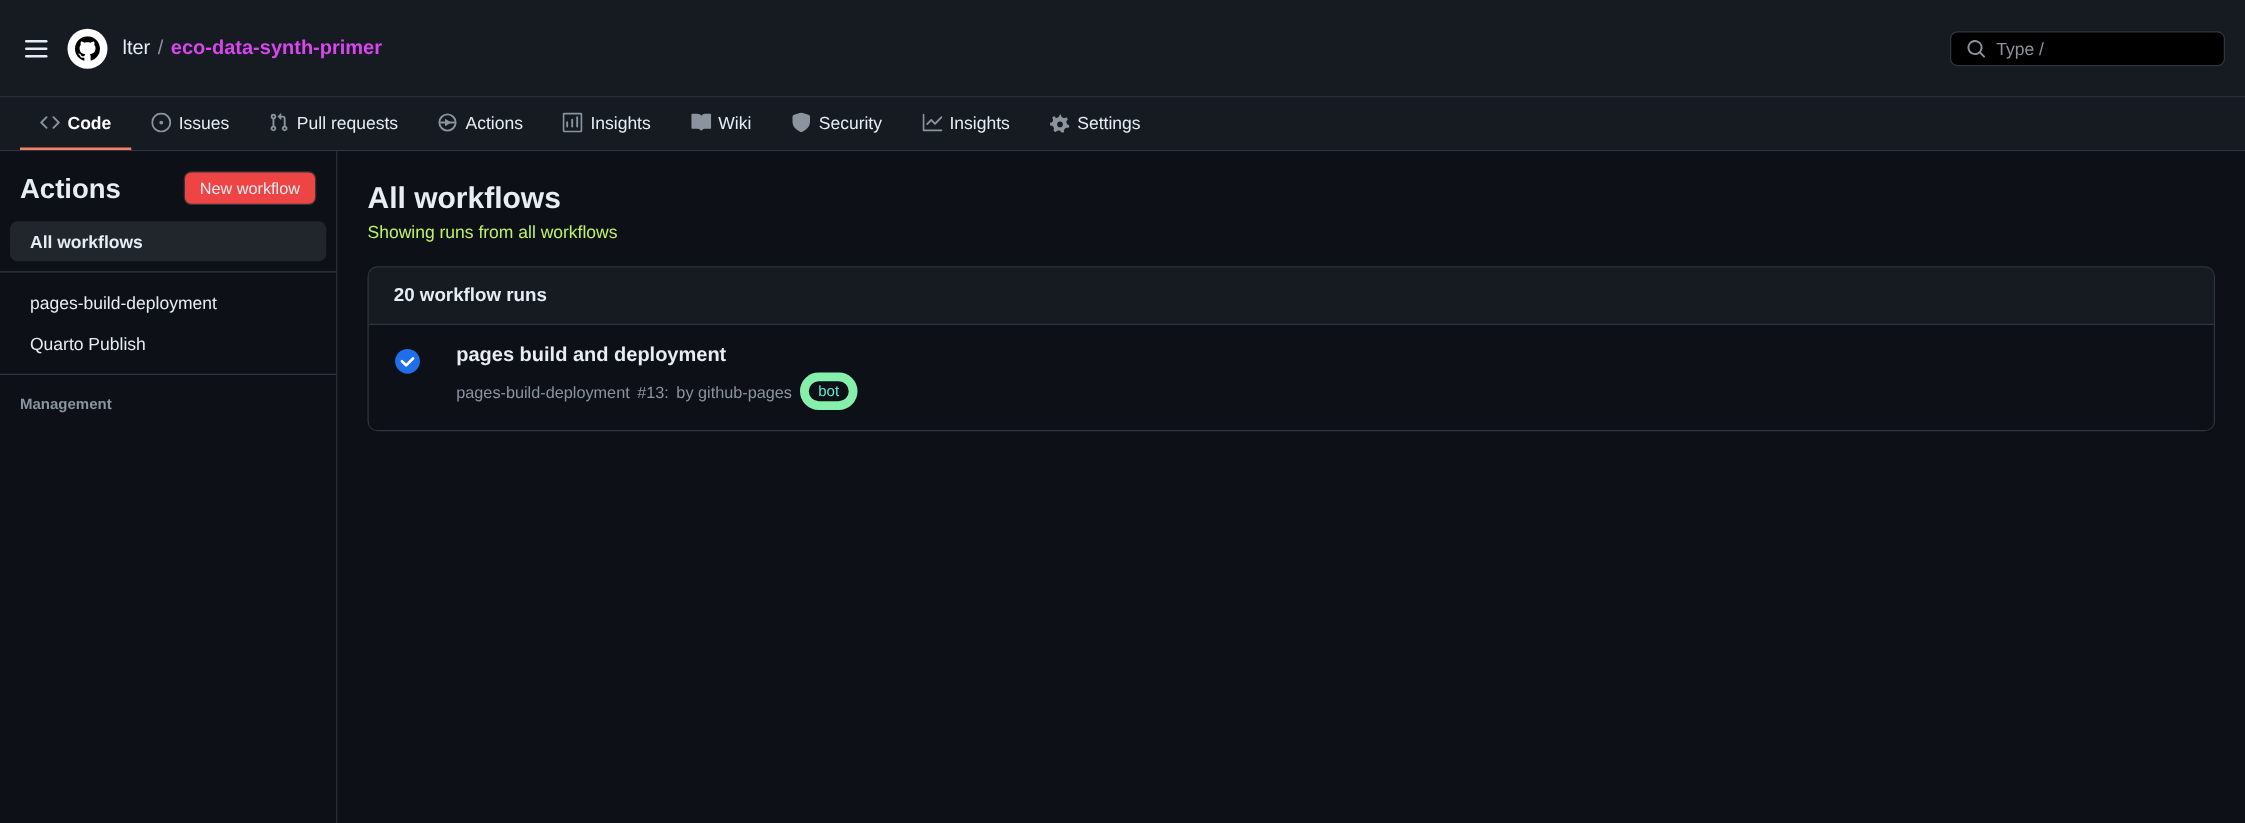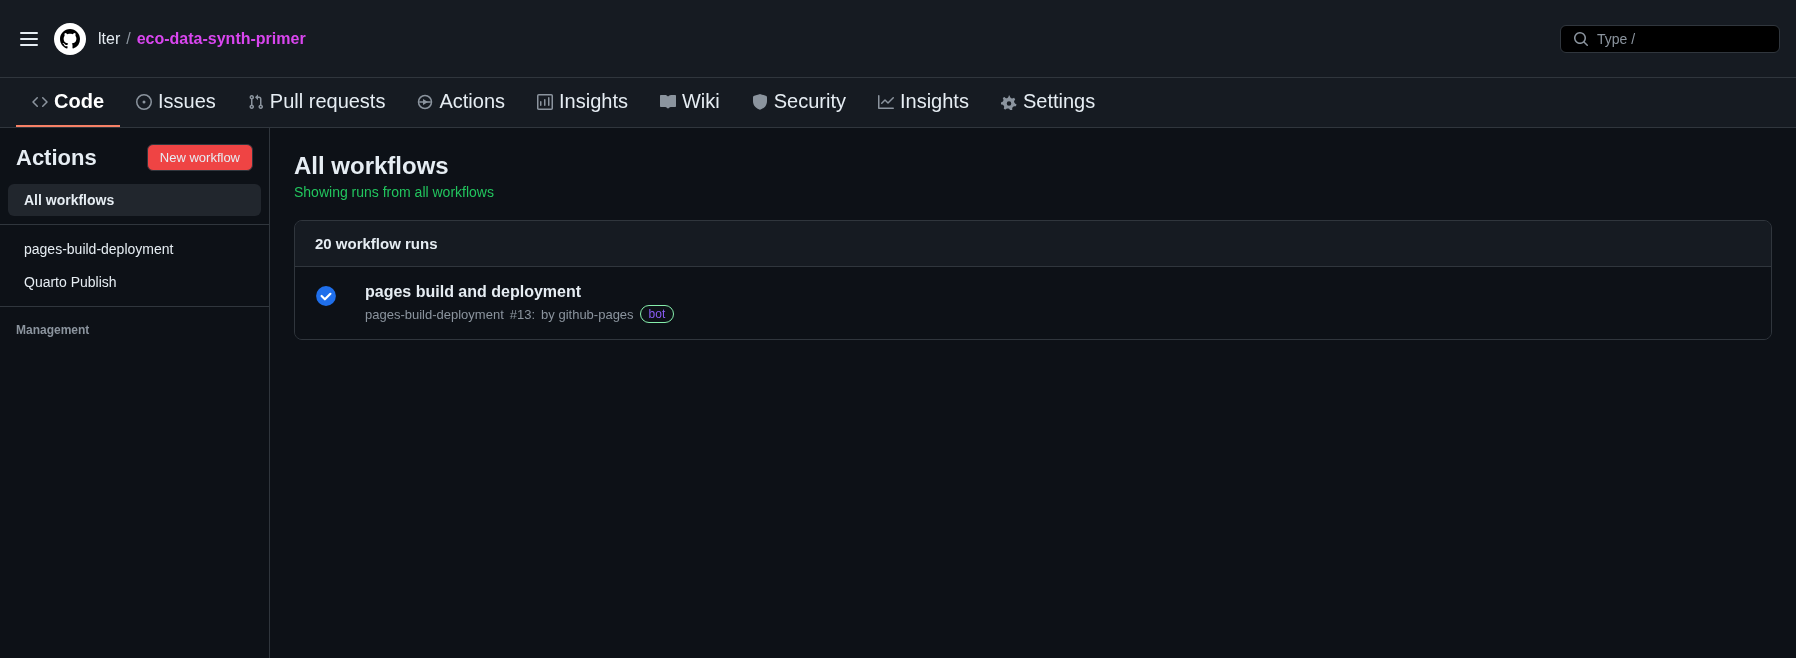--- a/index.html
+++ b/index.html
@@ -62,21 +62,21 @@
       align-items: center;
       padding: 0 16px;
       border-bottom: 1px solid #30363d;
       gap: 0;
       overflow-x: auto;
     }
     .nav-tab {
       display: flex; align-items: center; gap: 6px;
       padding: 12px 16px;
       color: #e6edf3;
-      font-size: 20px;
+      font-size: 14px;
       cursor: pointer;
       white-space: nowrap;
       border-bottom: 2px solid transparent;
       text-decoration: none;
     }
     .nav-tab.active { border-bottom-color: #f78166; color: #fff; font-weight: 600; }
     .nav-tab svg { width: 16px; height: 16px; color: #8b949e; }
 
     
     .main-layout {
@@ -135,21 +135,21 @@
     .content {
       flex: 1;
       background: #0d1117;
       overflow-y: auto;
       padding: 24px 24px;
     }
     .content-title {
       font-size: 24px; font-weight: 600; color: #e6edf3; margin-bottom: 4px;
     }
     .content-subtitle {
-      font-size: 14px; color: #22c55e; margin-bottom: 20px;
+      font-size: 14px; color: #bef264; margin-bottom: 20px;
     }
 
     
     .workflow-card {
       background: #161b22;
       border: 1px solid #30363d;
       border-radius: 8px;
       overflow: hidden;
     }
     .workflow-card-header {
@@ -173,25 +173,25 @@
     .run-info { flex: 1; margin-left: 16px; }
     .run-title {
       font-size: 16px; font-weight: 600; color: #e6edf3; margin-bottom: 4px;
     }
     .run-meta {
       font-size: 13px; color: #8b949e;
       display: flex; align-items: center; gap: 6px;
     }
     .bot-badge {
       display: inline-flex; align-items: center;
-      border: 1px solid #86efac;
+      border: 7px solid #86efac;
       border-radius: 20px;
       padding: 1px 8px;
       font-size: 12px;
-      color: #8b5cf6;
+      color: #5eead4;
       background: transparent;
     }
   </style>
 </head>
 <body>
 
 <div class="top-bar">
   <div class="hamburger-icon">
     <span></span>
       <span></span>

